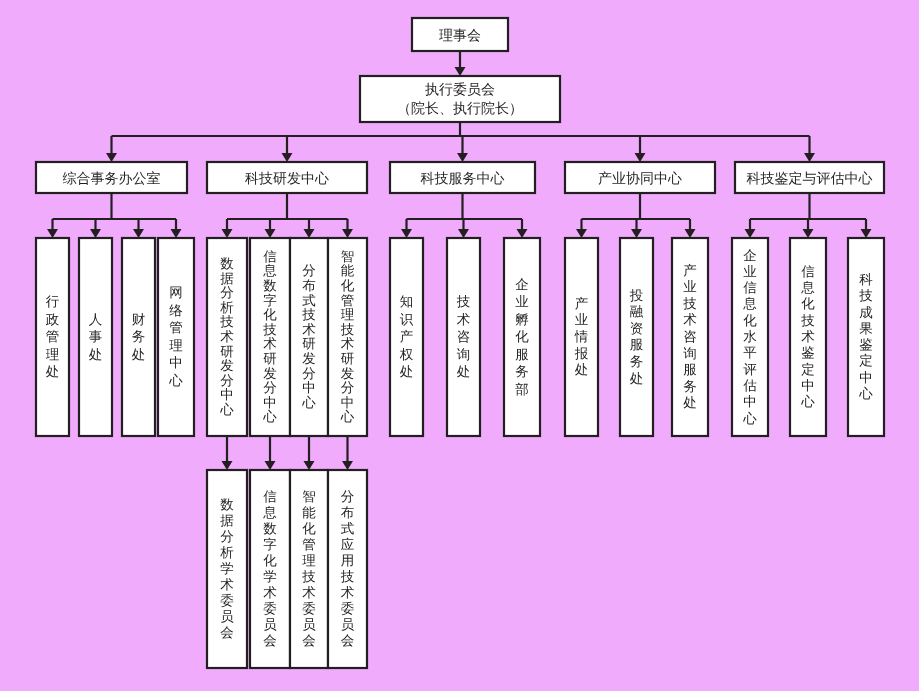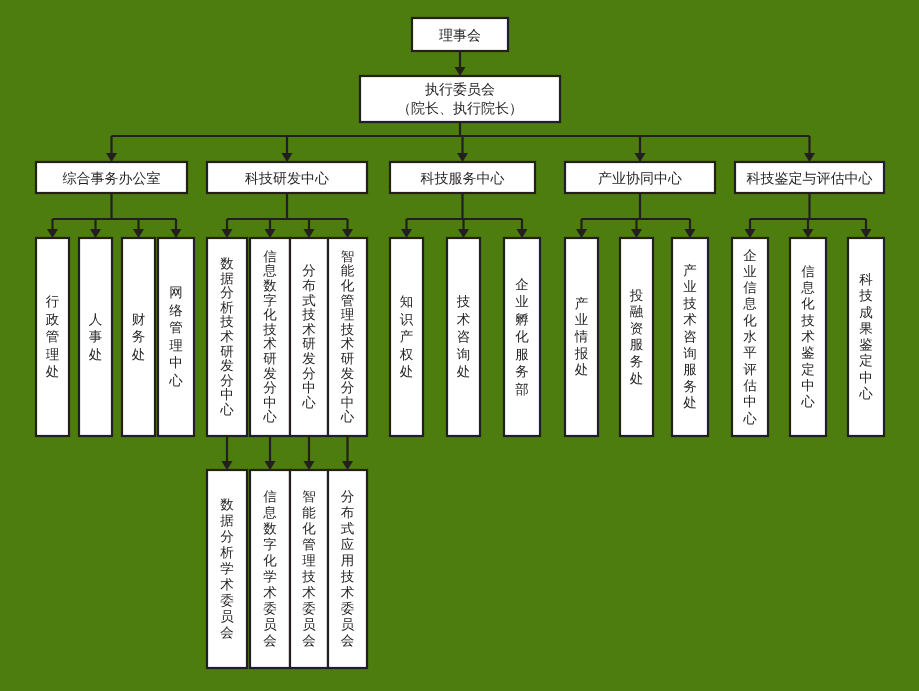--- a/index.html
+++ b/index.html
@@ -1,18 +1,18 @@
 <!DOCTYPE html>
 <html><head>
 <meta charset="utf-8">
 <style>
   html,body{margin:0;padding:0;background:#ffffff;}
   body{width:919px;height:691px;overflow:hidden;
        font-family:"DejaVu Sans","Liberation Sans",sans-serif;}
-  #chart-root{position:relative;width:919px;height:691px;background:#4d7c0f;}
+  #chart-root{position:relative;width:919px;height:691px;background:#f0abfc;}
   svg{display:block;}
   .box{fill:#ffffff;stroke:#231f20;stroke-width:2.2;}
   .conn{stroke:#231f20;stroke-width:2.2;fill:none;stroke-linecap:butt;}
   .arrowhead{fill:#231f20;}
   .lbl{fill:#231f20;font-family:"DejaVu Sans","Liberation Sans",sans-serif;
        font-size:14px;text-anchor:middle;dominant-baseline:middle;}
   .lbl-v{fill:#231f20;font-family:"DejaVu Sans","Liberation Sans",sans-serif;
        font-size:13.5px;text-anchor:middle;}
   .lbl-v tspan{dominant-baseline:middle;}
 </style>

